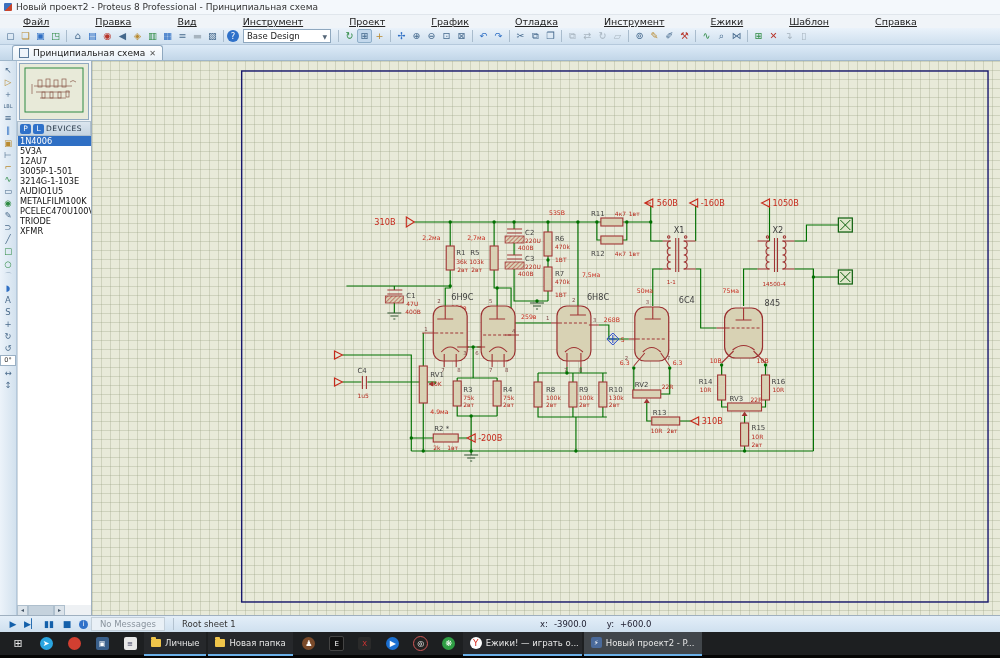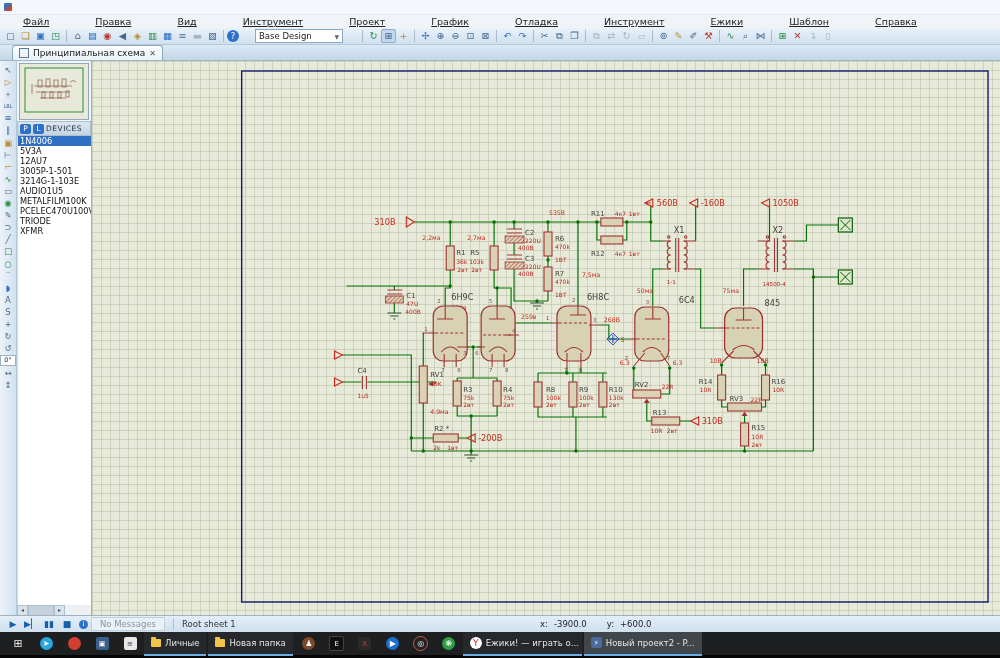--- a/index.html
+++ b/index.html
@@ -8,21 +8,21 @@
   .titlebar{height:14px;background:#f4f8fc;display:flex;align-items:center;gap:4px;padding-left:4px;font-size:9px;color:#333;border-bottom:1px solid #e0e6ec;}
   .app-ico{width:8px;height:8px;background:linear-gradient(135deg,#3a6fbd 50%,#c8452c 50%);border-radius:1px;}
   .menubar{height:13px;background:#f0f4f8;display:flex;align-items:center;font-size:9.5px;color:#222;}
   .menu-item{padding:0 23px;text-decoration:underline;}
   .toolbar{height:16px;background:linear-gradient(#eaf2fa,#cfe0ef);display:flex;align-items:center;padding:0 3px;border-bottom:1px solid #b5c9dc;}
   .tbtn{width:15px;height:14px;font-size:9.5px;line-height:14px;text-align:center;color:#44688c;border-radius:2px;}
   .tbtn.c1{color:#b98a2f}.tbtn.c2{color:#2f6fc4}.tbtn.c3{color:#b8352a}.tbtn.c4{color:#2d8a42}
   .tbtn.gray{color:#a7b4bf;}
   .tbtn.pressed{background:#c3d8ec;border:1px solid #8fafc9;line-height:12px;width:13px;height:12px;}
   .tsep{width:1px;height:12px;background:#a9bccd;margin:0 3px;}
-  .design-select{width:80px;height:12px;background:#fff;border:1px solid #8fa8bf;font-size:8.5px;display:flex;align-items:center;justify-content:space-between;padding:0 3px;color:#222;margin:0 16px;}
+  .design-select{width:80px;height:12px;background:#fff;border:1px solid #8fa8bf;font-size:8.5px;display:flex;align-items:center;justify-content:space-between;padding:0 3px;color:#222;margin:0 4px;}
   .tabbar{height:15px;background:linear-gradient(#dceaf7,#c2d6e8);border-bottom:1px solid #9fb6ca;display:flex;align-items:flex-end;padding-left:12px;}
   .tab{height:14px;background:linear-gradient(#fdfeff,#e9f1f8);border:1px solid #8fa8bf;border-bottom:none;border-radius:3px 3px 0 0;display:flex;align-items:center;font-size:9px;padding:0 6px;gap:4px;color:#222;}
   .tab-ico{width:8px;height:8px;background:#eef4fa;border:1px solid #5a7a9a;}
   .tab-close{font-size:8px;color:#555;}
   
   .main{height:554px;display:flex;position:relative;}
   .side-tools{width:16px;background:linear-gradient(90deg,#ecf3fa,#d2e1ee);border-right:1px solid #b5c9dc;display:flex;flex-direction:column;align-items:center;padding-top:3px;font-size:8.5px;color:#4a6a8a;}
   .stool{width:14px;height:12.1px;line-height:12px;text-align:center;}
   .stool.yel{color:#b98a2f}.stool.grn{color:#2d8a42}.stool.blu{color:#2f6fc4}
   .angle-box{width:14px;height:9px;background:#fff;border:1px solid #9ab0c4;font-size:6.5px;line-height:9px;text-align:center;color:#333;margin:1px 0;}
@@ -76,20 +76,21 @@
   .win-ico{color:#e8e8e8;font-size:11px;}
   .black-strip{height:7px;background:#050505;}
 </style>
 </head>
 <body>
 
 <div id="app">
 
   <div class="titlebar">
     <span class="app-ico"></span>
+    <span>Новый проект2 - Proteus 8 Professional - Принципиальная схема</span>
   </div>
 
   <div class="menubar">
     <span class="menu-item">Файл</span>
     <span class="menu-item">Правка</span>
     <span class="menu-item">Вид</span>
     <span class="menu-item">Инструмент</span>
     <span class="menu-item">Проект</span>
     <span class="menu-item">График</span>
     <span class="menu-item">Отладка</span>

